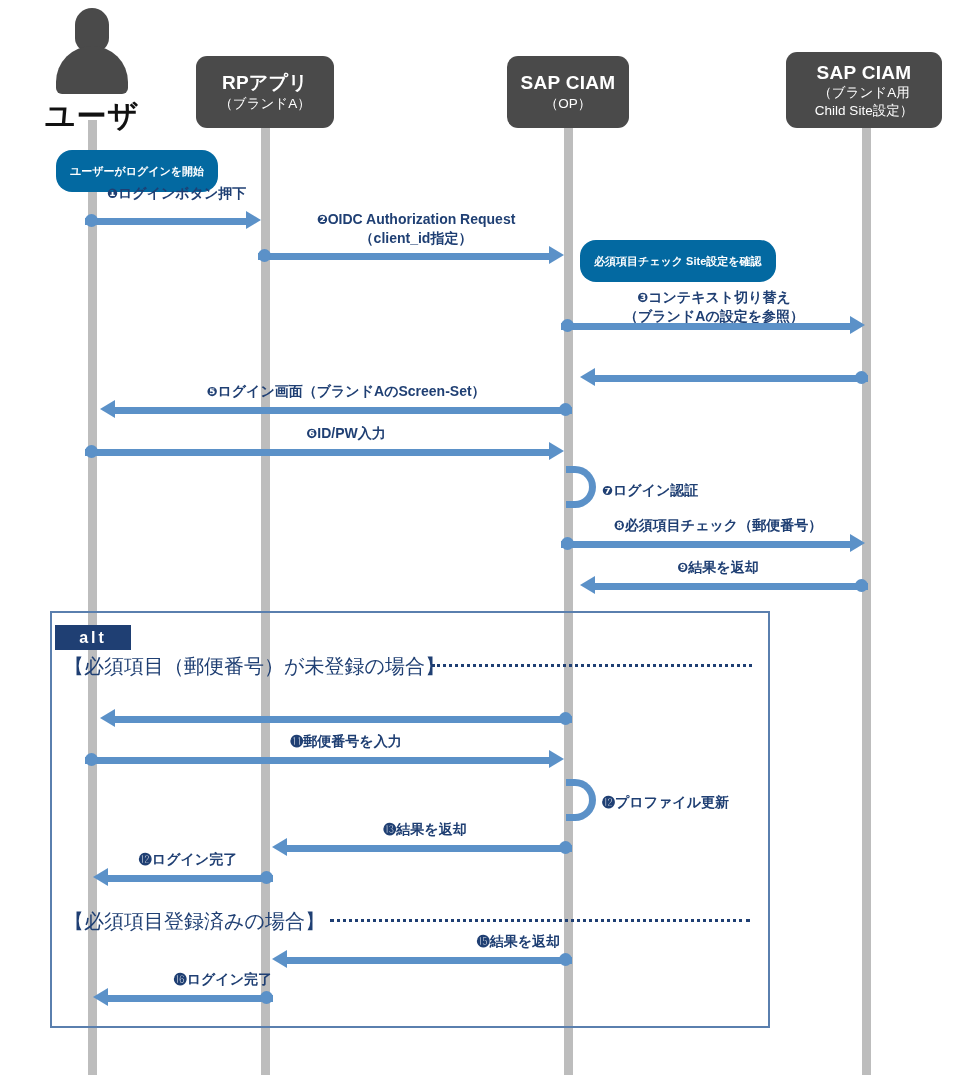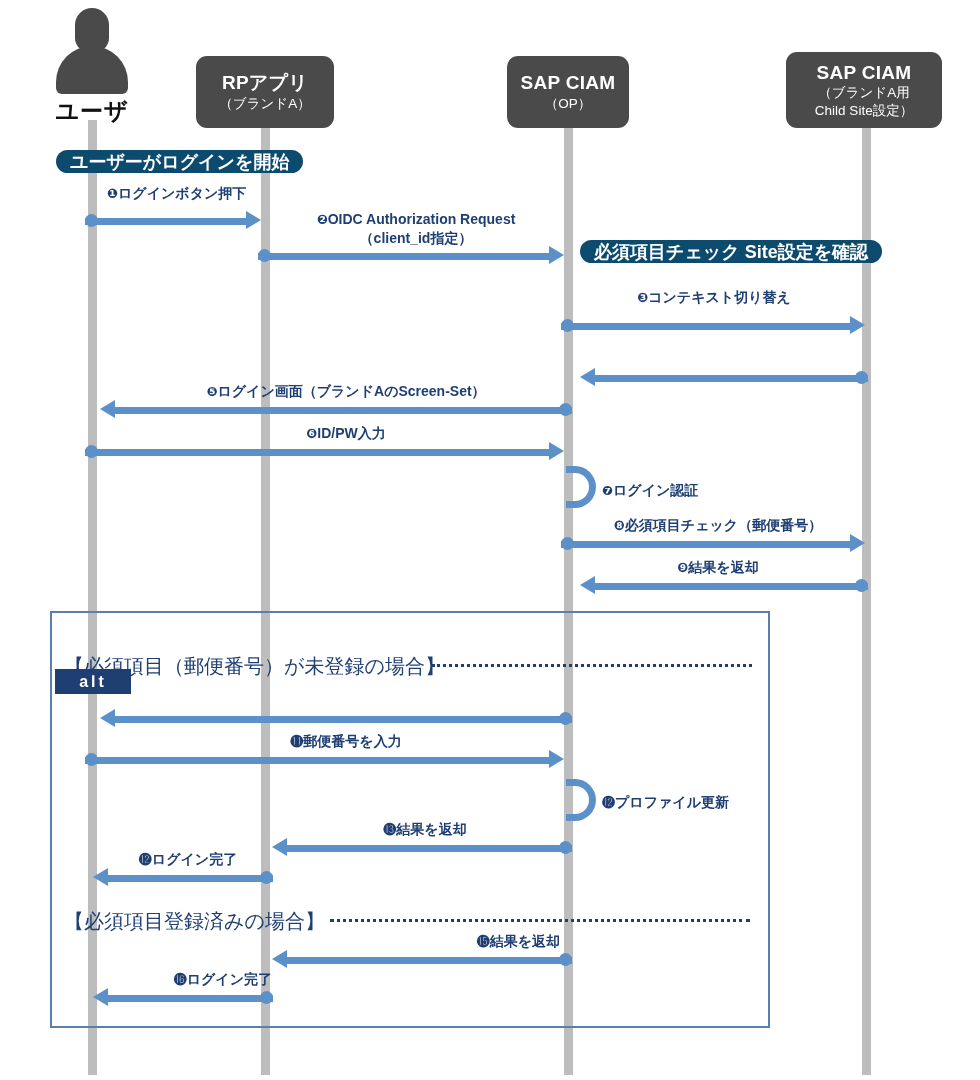--- a/index.html
+++ b/index.html
@@ -13,33 +13,33 @@
   
   .lifeline{position:absolute;width:9px;background:#bdbdbd;top:120px;height:955px;}
 
   
   .actor-icon{position:absolute;left:56px;top:8px;width:72px;height:85px;}
   .actor-head{position:absolute;left:19px;top:0;width:34px;height:44px;
               background:#4a4a4a;border-radius:17px 17px 14px 14px;}
   .actor-body{position:absolute;left:0;top:38px;width:72px;height:48px;
               background:#4a4a4a;border-radius:36px 36px 6px 6px;}
   .actor-label{position:absolute;left:0;top:96px;width:184px;text-align:center;
-               font-size:23px;font-weight:700;color:#111;letter-spacing:1px;}
+               font-size:30px;font-weight:700;color:#111;letter-spacing:1px;}
 
   
   .pbox{position:absolute;background:#4a4a4a;border-radius:11px;color:#fff;
         text-align:center;display:flex;flex-direction:column;align-items:center;
         justify-content:center;box-sizing:border-box;padding:6px 8px;}
   .pbox .t1{font-size:19px;font-weight:700;line-height:1.25;letter-spacing:.3px;}
   .pbox .t2{font-size:13.5px;font-weight:400;line-height:1.3;}
 
   
-  .pill{position:absolute;background:#0c4a6e;color:#fff;border-radius:16px;
-        font-size:18px;font-weight:700;display:flex;align-items:center;
-        justify-content:center;box-sizing:border-box;padding:0 14px;height:23px;
+  .pill{position:absolute;background:#0369a1;color:#fff;border-radius:16px;
+        font-size:11px;font-weight:700;display:flex;align-items:center;
+        justify-content:center;box-sizing:border-box;padding:0 14px;height:42px;
         white-space:nowrap;}
 
   
   .msg{position:absolute;height:12px;}
   .msg .shaft{position:absolute;left:0;top:3px;height:7px;background:#5b91c8;}
   .msg .dot{position:absolute;top:-1px;width:13px;height:13px;border-radius:50%;
             background:#5b91c8;}
   .msg .head{position:absolute;top:-4px;width:0;height:0;
              border-top:9px solid transparent;border-bottom:9px solid transparent;}
   .msg.r .head{border-left:15px solid #5b91c8;}
@@ -112,20 +112,21 @@
     <div>（client_id指定）</div>
   </div>
   <div class="msg r" style="left:258px;top:250px;width:306px;">
     <div class="shaft" style="width:293px"></div>
       <div class="dot" style="left:0"></div>
     <div class="head" style="left:291px"></div>
   </div>
 
   <div class="mlabel c" style="left:598px;top:288px;width:232px;">
     <div><span class="num">❸</span><span>コンテキスト切り替え</span></div>
+    <div>（ブランドAの設定を参照）</div>
   </div>
   <div class="msg r" style="left:561px;top:320px;width:304px;">
     <div class="shaft" style="width:291px"></div>
       <div class="dot" style="left:0"></div>
     <div class="head" style="left:289px"></div>
   </div>
 
   <div class="msg l" style="left:580px;top:372px;width:288px;">
     <div class="shaft" style="left:13px;width:275px"></div>
       <div class="dot" style="left:275px"></div>
@@ -167,21 +168,21 @@
   <div class="mlabel c" style="left:598px;top:558px;width:240px;">
     <span class="num">❾</span><span>結果を返却</span>
   </div>
   <div class="msg l" style="left:580px;top:580px;width:288px;">
     <div class="shaft" style="left:13px;width:275px"></div>
       <div class="dot" style="left:275px"></div>
     <div class="head" style="left:0"></div>
   </div>
 
   <div class="altframe" style="left:50px;top:611px;width:720px;height:417px;"></div>
-  <div class="alttag" style="left:55px;top:625px;width:76px;height:25px;margin-top:44px;">alt</div>
+  <div class="alttag" style="left:55px;top:625px;width:76px;height:25px;">alt</div>
 
   <div class="altcond" style="left:64px;top:653px;">【必須項目（郵便番号）が未登録の場合】</div>
   <div class="dotline" style="left:432px;top:664px;width:320px;"></div>
 
   <div class="msg l" style="left:100px;top:713px;width:472px;">
     <div class="shaft" style="left:13px;width:459px"></div>
       <div class="dot" style="left:459px"></div>
     <div class="head" style="left:0"></div>
   </div>
 

